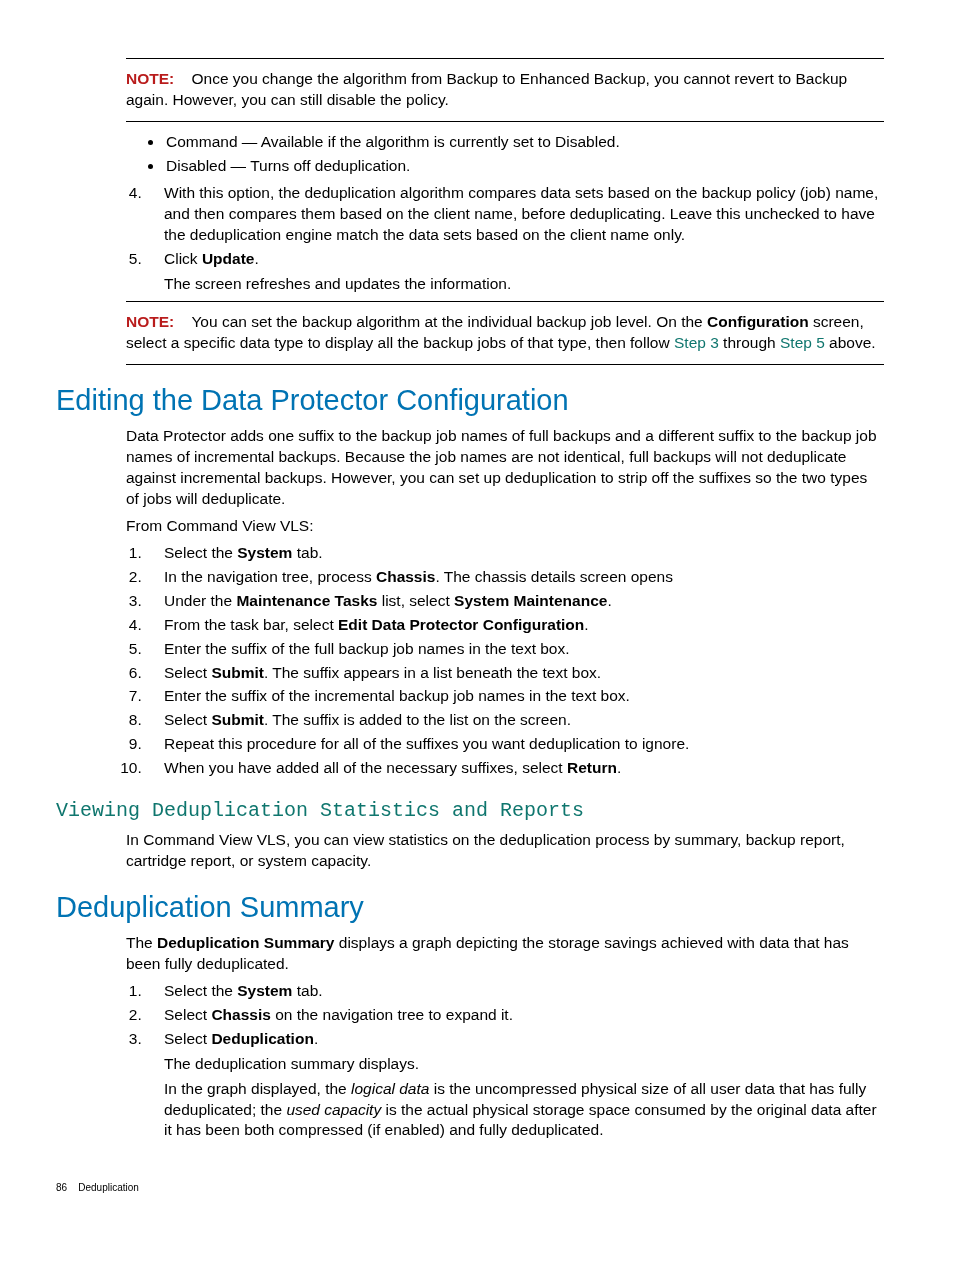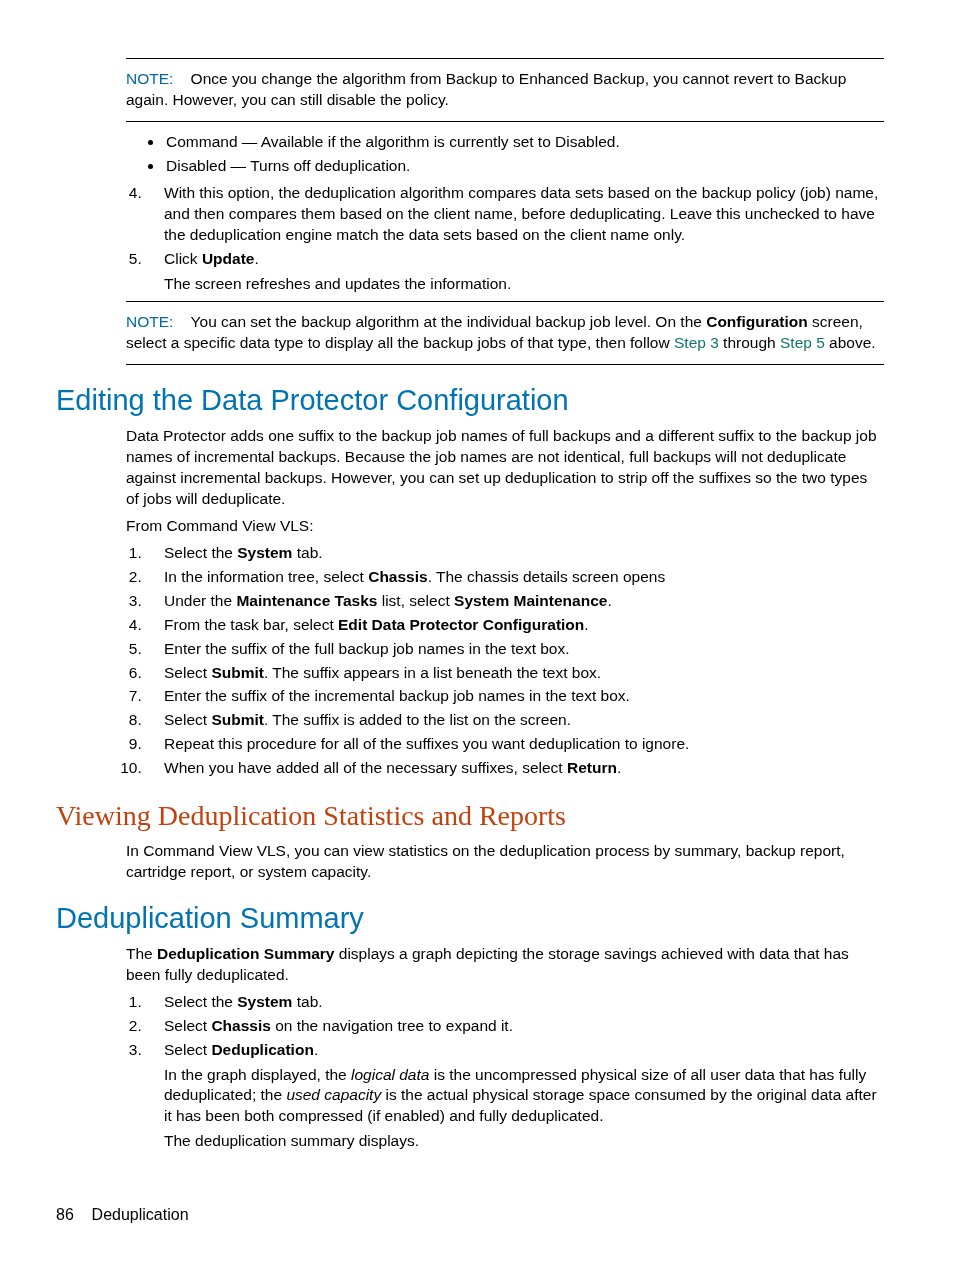--- a/index.html
+++ b/index.html
@@ -16,22 +16,22 @@
   .note-box {
     border-top: 1px solid #000;
     border-bottom: 1px solid #000;
     padding: 10px 0 10px 0;
     margin: 0 0 10px 0;
   }
   .note-box.indent {
     margin-left: 70px;
   }
   .note-label {
-    color: #0369a1;
-    font-weight: normal;
+    color: #b91c1c;
+    font-weight: bold;
   }
   .bullet-list {
     list-style: disc;
     margin: 6px 0 6px 0;
     padding-left: 108px;
   }
   .bullet-list li {
     padding-left: 2px;
     margin-bottom: 3px;
   }
@@ -46,39 +46,39 @@
     padding-left: 18px;
     margin-bottom: 3px;
   }
   .num-list > li > p {
     margin: 4px 0 4px 0;
   }
   .para {
     margin: 6px 0 4px 70px;
   }
   .h1 {
-    font-family: Liberation Serif, serif;
+    font-family: Liberation Mono, monospace;
     font-weight: normal;
-    color: #c2410c;
-    font-size: 28px;
+    color: #0f766e;
+    font-size: 20px;
     margin: 18px 0 6px 0;
   }
   .h2 {
     font-family: Arial, Helvetica, sans-serif;
     font-weight: normal;
     color: #0073b3;
     font-size: 29px;
     margin: 16px 0 4px 0;
   }
   .link {
     color: #0f766e;
   }
   .footer {
-    font-size: 16px;
-    margin-top: 52px;
+    font-size: 10px;
+    margin-top: 40px;
   }
   ol { list-style-position: outside; }
   b { font-weight: bold; }
 </style>
 </head>
 <body>
 
 <div class="note-box indent">
   <span class="note-label">NOTE:</span>&nbsp;&nbsp;&nbsp;&nbsp;<span>Once you change the algorithm from Backup to Enhanced Backup, you cannot revert to Backup again. However, you can still disable the policy.</span>
 </div>
@@ -101,21 +101,21 @@
 <div class="note-box" style="margin-left:70px;">
   <span class="note-label">NOTE:</span>&nbsp;&nbsp;&nbsp;&nbsp;<span>You can set the backup algorithm at the individual backup job level. On the </span><b>Configuration</b><span> screen, select a specific data type to display all the backup jobs of that type, then follow </span><span class="link">Step 3</span><span> through </span><span class="link">Step 5</span><span> above.</span>
 </div>
 
 <div class="h2">Editing the Data Protector Configuration</div>
 <p class="para">Data Protector adds one suffix to the backup job names of full backups and a different suffix to the backup job names of incremental backups. Because the job names are not identical, full backups will not deduplicate against incremental backups. However, you can set up deduplication to strip off the suffixes so the two types of jobs will deduplicate.</p>
 <p class="para">From Command View VLS:</p>
 
 <ol class="num-list secondary">
   <li><span>Select the </span><b>System</b><span> tab.</span></li>
-  <li><span>In the information tree, select </span><b>Chassis</b><span>. The chassis details screen opens</span></li>
+  <li><span>In the navigation tree, process </span><b>Chassis</b><span>. The chassis details screen opens</span></li>
   <li><span>Under the </span><b>Maintenance Tasks</b><span> list, select </span><b>System Maintenance</b><span>.</span></li>
   <li><span>From the task bar, select </span><b>Edit Data Protector Configuration</b><span>.</span></li>
   <li>Enter the suffix of the full backup job names in the text box.</li>
   <li><span>Select </span><b>Submit</b><span>. The suffix appears in a list beneath the text box.</span></li>
   <li>Enter the suffix of the incremental backup job names in the text box.</li>
   <li><span>Select </span><b>Submit</b><span>. The suffix is added to the list on the screen.</span></li>
   <li>Repeat this procedure for all of the suffixes you want deduplication to ignore.</li>
   <li><span>When you have added all of the necessary suffixes, select </span><b>Return</b><span>.</span></li>
 </ol>
 
@@ -123,20 +123,20 @@
 <p class="para">In Command View VLS, you can view statistics on the deduplication process by summary, backup report, cartridge report, or system capacity.</p>
 
 <div class="h2">Deduplication Summary</div>
 <p class="para"><span>The </span><b>Deduplication Summary</b><span> displays a graph depicting the storage savings achieved with data that has been fully deduplicated.</span></p>
 
 <ol class="num-list secondary">
   <li><span>Select the </span><b>System</b><span> tab.</span></li>
   <li><span>Select </span><b>Chassis</b><span> on the navigation tree to expand it.</span></li>
   <li>
     <span>Select </span><b>Deduplication</b><span>.</span>
+    <p>The deduplication summary displays.</p>
     <p><span>In the graph displayed, the </span><i>logical data</i><span> is the uncompressed physical size of all user data that has fully deduplicated; the </span><i>used capacity</i><span> is the actual physical storage space consumed by the original data after it has been both compressed (if enabled) and fully deduplicated.</span></p>
-    <p>The deduplication summary displays.</p>
   </li>
 </ol>
 
 <div class="footer">
   <span>86</span>&nbsp;&nbsp;&nbsp;&nbsp;<span>Deduplication</span>
 </div>
 
 </body></html>

